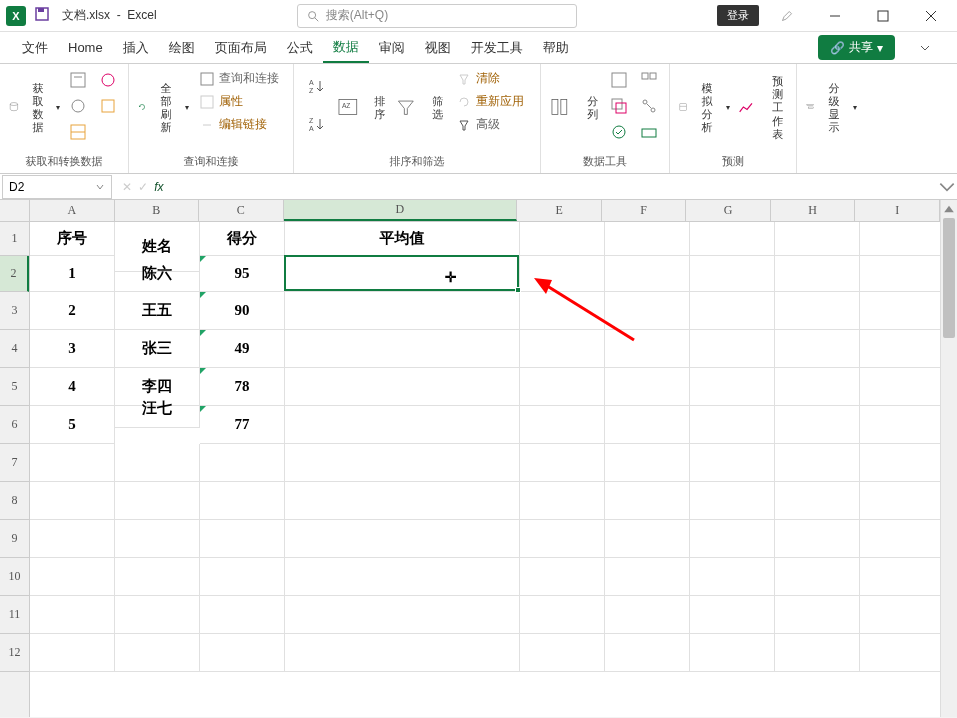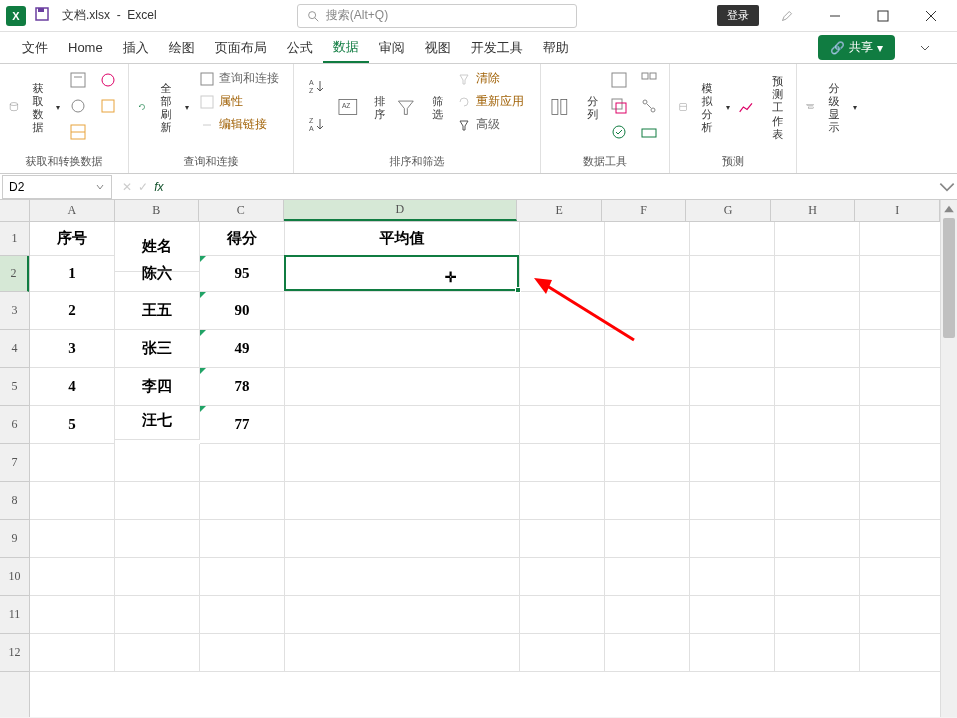--- a/index.html
+++ b/index.html
@@ -436,21 +436,21 @@
         <div class="cell bold" style="left: 255px; top: 70px; width: 235px; height: 38px;"></div>
         <div class="cell bold" style="left: 0px; top: 108px; width: 85px; height: 38px;">3</div>
         <div class="cell bold" style="left: 85px; top: 108px; width: 85px; height: 38px;">张三</div>
         <div class="cell bold cell-triangle" style="left: 170px; top: 108px; width: 85px; height: 38px;">49</div>
         <div class="cell bold" style="left: 255px; top: 108px; width: 235px; height: 38px;"></div>
         <div class="cell bold" style="left: 0px; top: 146px; width: 85px; height: 38px;">4</div>
         <div class="cell bold" style="left: 85px; top: 146px; width: 85px; height: 38px;">李四</div>
         <div class="cell bold cell-triangle" style="left: 170px; top: 146px; width: 85px; height: 38px;">78</div>
         <div class="cell bold" style="left: 255px; top: 146px; width: 235px; height: 38px;"></div>
         <div class="cell bold" style="left: 0px; top: 184px; width: 85px; height: 38px;">5</div>
-        <div class="cell bold" style="left: 85px; top: 180px; width: 85px; height: 38px; font-family: Liberation Serif, serif;">汪七</div>
+        <div class="cell bold" style="left: 85px; top: 168px; width: 85px; height: 38px; font-family: Liberation Serif, serif;">汪七</div>
         <div class="cell bold cell-triangle" style="left: 170px; top: 184px; width: 85px; height: 38px;">77</div>
         <div class="cell bold" style="left: 255px; top: 184px; width: 235px; height: 38px;"></div>
         <div class="cell" style="left: 490px; top: 0px; width: 85px; height: 34px;"></div>
         <div class="cell" style="left: 575px; top: 0px; width: 85px; height: 34px;"></div>
         <div class="cell" style="left: 660px; top: 0px; width: 85px; height: 34px;"></div>
         <div class="cell" style="left: 745px; top: 0px; width: 85px; height: 34px;"></div>
         <div class="cell" style="left: 830px; top: 0px; width: 85px; height: 34px;"></div>
         <div class="cell" style="left: 490px; top: 34px; width: 85px; height: 36px;"></div>
         <div class="cell" style="left: 575px; top: 34px; width: 85px; height: 36px;"></div>
         <div class="cell" style="left: 660px; top: 34px; width: 85px; height: 36px;"></div>

